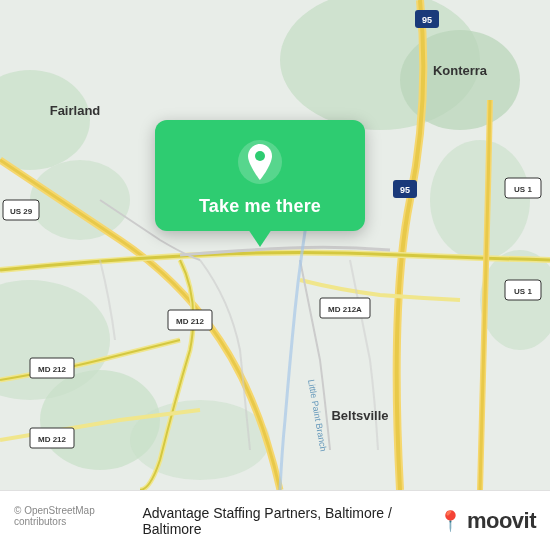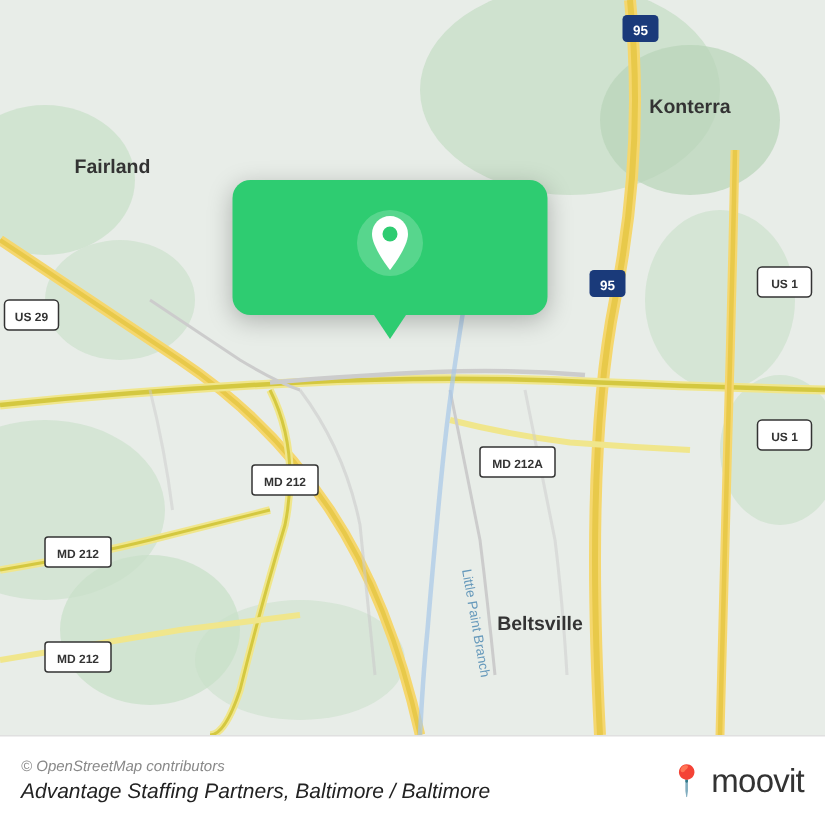--- a/index.html
+++ b/index.html
@@ -78,23 +78,21 @@
       display: flex;
       align-items: center;
       padding: 0 14px;
       border-top: 1px solid #e0e0e0;
       position: relative;
     }
 
     #footer-left {
       flex: 1;
       display: flex;
-      flex-direction: column;
       justify-content: center;
-      font-style: italic;
     }
 
     #copyright {
       font-size: 10px;
       color: #888;
       margin-bottom: 2px;
     }
 
     #location-name {
       font-size: 14px;
@@ -108,21 +106,21 @@
       gap: 4px;
     }
 
     #moovit-pin {
       color: #e74c3c;
       font-size: 20px;
     }
 
     #moovit-text {
       font-size: 22px;
-      font-weight: 400;
+      font-weight: 700;
       color: #333;
       letter-spacing: -0.5px;
     }
   </style>
 </head>
 <body>
 
 <div id="map-container">
   <svg id="map-svg" viewBox="0 0 550 490" xmlns="http://www.w3.org/2000/svg">
 
@@ -202,20 +200,21 @@
 
     <text x="308" y="380" font-size="9" fill="#6699bb" transform="rotate(80, 308, 380)">Little Paint Branch</text>
   </svg>
 
   <div id="popup-card">
     <svg id="popup-pin-icon" viewBox="0 0 48 48" xmlns="http://www.w3.org/2000/svg">
       <circle cx="24" cy="24" r="22" fill="white" opacity="0.2"></circle>
       <path d="M24 6C17.373 6 12 11.373 12 18c0 9 12 24 12 24s12-15 12-24c0-6.627-5.373-12-12-12z" fill="white"></path>
       <circle cx="24" cy="18" r="5" fill="#2ecc71"></circle>
     </svg>
+    <span id="popup-label">Take me there</span>
     <div id="popup-tail"></div>
   </div>
 </div>
 
 <div id="footer">
   <div id="footer-left">
     <span id="copyright">© OpenStreetMap contributors</span>
     <span id="location-name">Advantage Staffing Partners, Baltimore / Baltimore</span>
   </div>
   <div id="moovit-logo">

